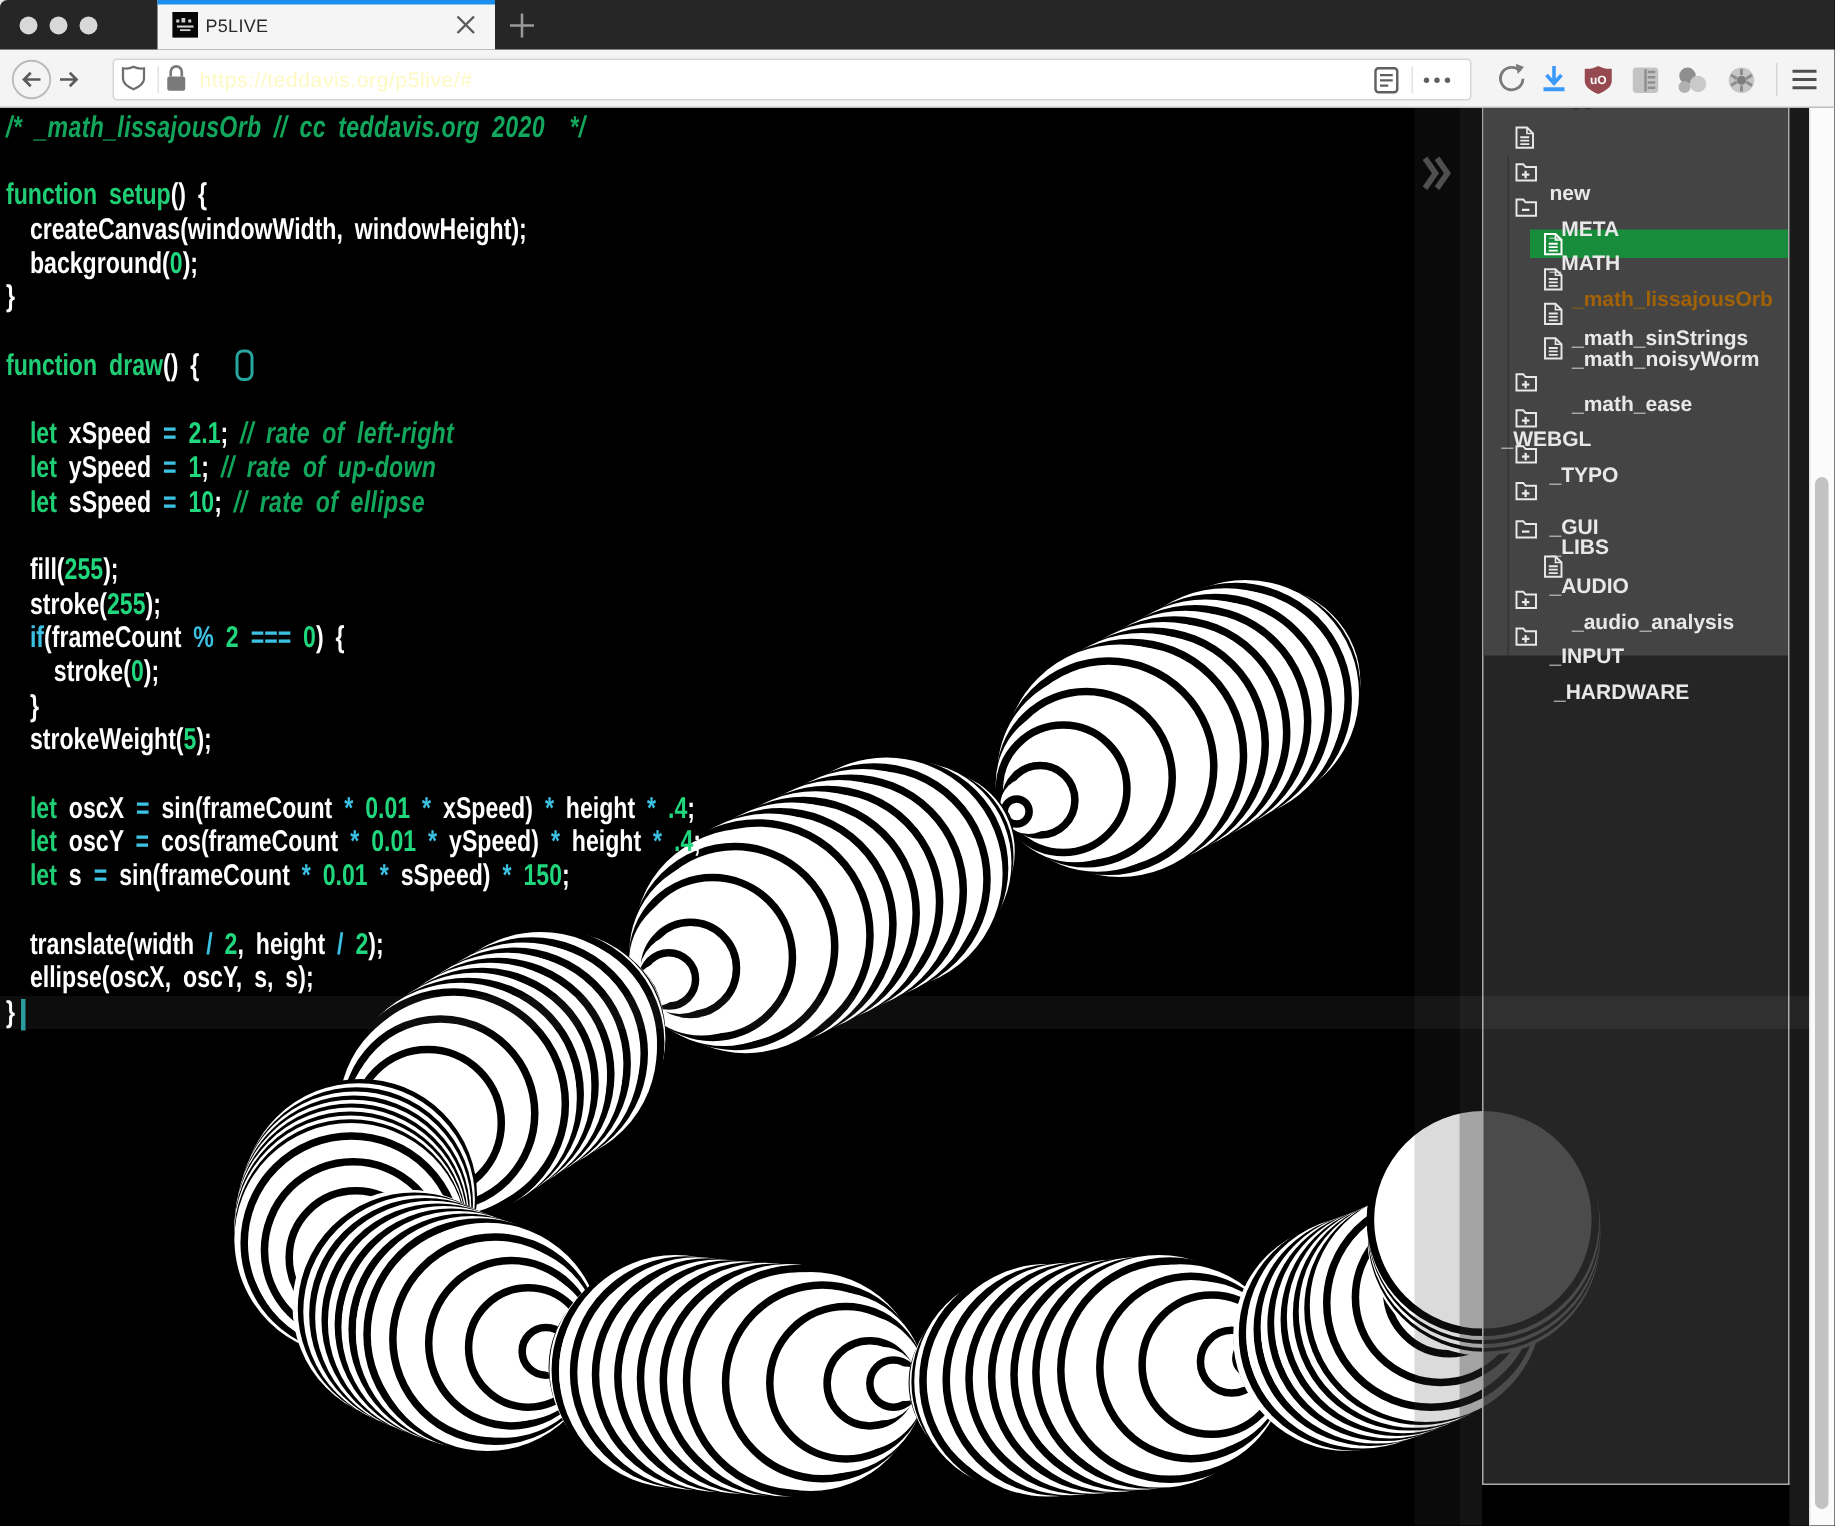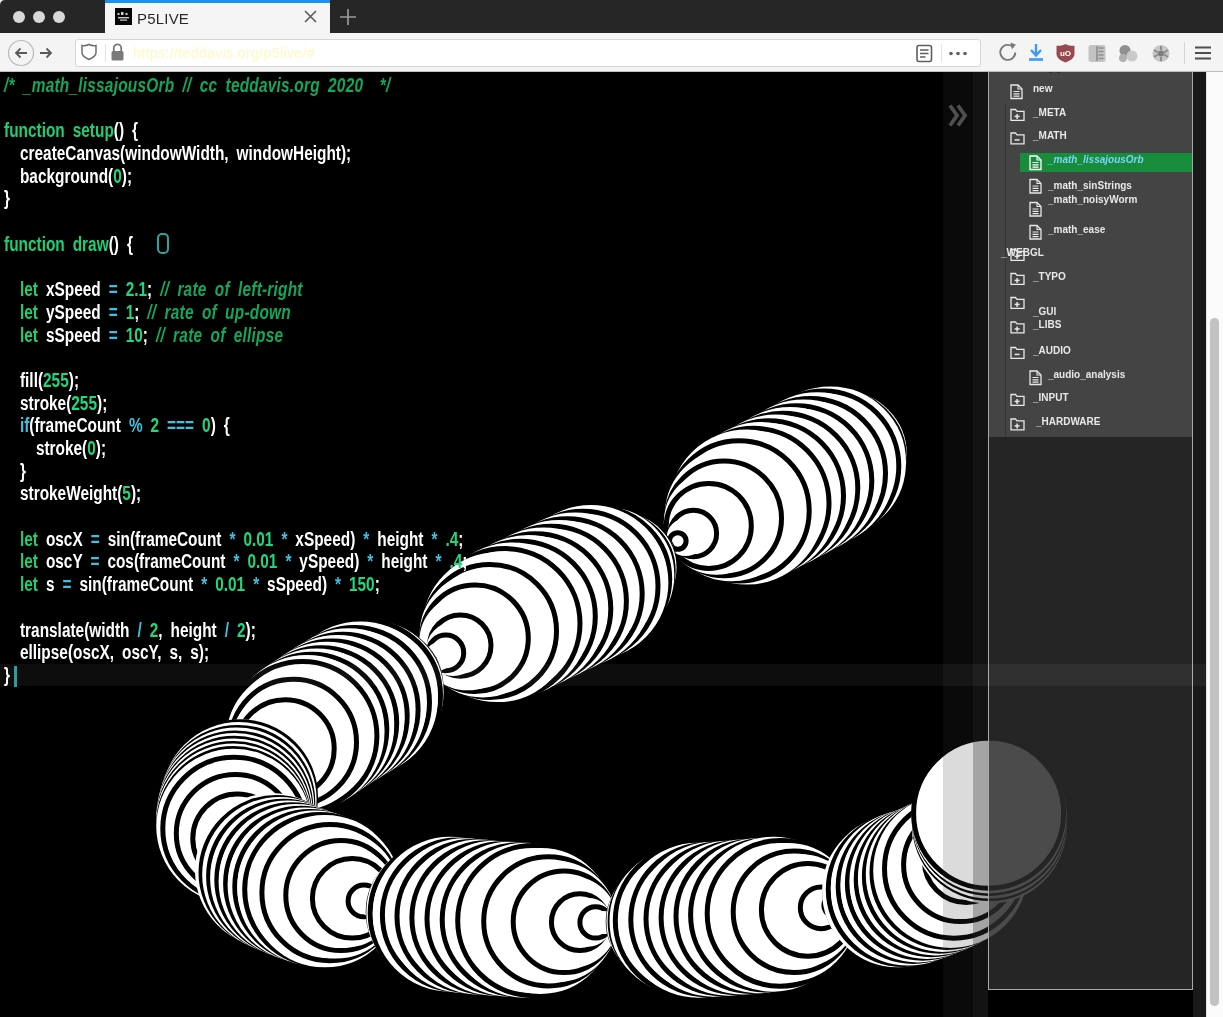--- a/index.html
+++ b/index.html
@@ -13,22 +13,22 @@
 #editor .c { color:#12a75c; font-style:italic; letter-spacing:0.3px; }
 #editor .k { color:#1fce74; }
 #editor .f { color:#1fce74; }
 #editor .n { color:#21d77d; }
 #editor .o { color:#3cc1e2; }
 
 #panel { position:absolute; left:988px; top:72px; width:205px; height:918px;
   background:rgba(44,44,44,0.85); border:1px solid #a9a9a9; border-top:none; }
 #filelist { position:absolute; left:989px; top:72px; width:203px; height:365px;
   background:#444444; }
-.sbt { position:absolute; font-size:10px; font-weight:bold; color:#e8e8e8; white-space:nowrap; }
-.sbt.sel { color:#7dd3fc;font-style:italic; }
+.sbt { position:absolute; font-size:14px; font-weight:bold; color:#e8e8e8; white-space:nowrap;margin-top:37px; }
+.sbt.sel { color:#a16207; }
 #selrow { position:absolute; left:1020px; top:152.5px; width:172px; height:19.0px; background:#178c3a; }
 
 #tabstrip { position:absolute; left:0; top:0; width:1223px; height:33px; background:#262626; border-top-left-radius:5px; }
 #tab { position:absolute; left:105px; top:0; width:225px; height:33px; background:#f5f5f5; border-top:3px solid #1a8fee; }
 #toolbar { position:absolute; left:0; top:33px; width:1223px; height:39px; background:#f5f4f4; border-bottom:1px solid #bfbfbf; }
 #urlbar { position:absolute; left:75px; top:39px; width:906px; height:28px; background:#fff; border:1px solid #d6d6d6; border-radius:3px; }
 .tl { position:absolute; top:10.5px; width:12px; height:12px; border-radius:50%; background:#d8d8d8; }
 </style></head>
 <body>
 <svg class="abs" style="left:0;top:72px" width="1223" height="945" viewBox="0 72 1223 945">
@@ -417,21 +417,21 @@
     </g>
   </svg>
 
 <div class="abs" style="left:0;top:0;width:10px;height:10px;background:#e8e8e8"></div>
 <div id="tabstrip"></div>
 <div id="tab"></div>
 <div class="tl" style="left:13px"></div>
 <div class="tl" style="left:33px"></div>
 <div class="tl" style="left:53px"></div>
 <div class="abs" style="left:115px;top:8px;width:17px;height:17px;background:#0a0a0a"></div>
-<div class="abs" style="left:137px;top:10px;font-size:15px;color:#2a2a2a;letter-spacing:0.2px">P5LIVE</div>
+<div class="abs" style="left:137px;top:10px;font-size:12px;color:#2a2a2a;letter-spacing:0.2px">P5LIVE</div>
 <svg class="abs" style="left:303px;top:9px" width="16" height="16">
     <path d="M2 2 L13 13 M13 2 L2 13" stroke="#5a5a5a" stroke-width="1.6"></path>
   </svg>
 <svg class="abs" style="left:339px;top:8px" width="18" height="18">
     <path d="M9 1 V17 M1 9 H17" stroke="#9a9a9a" stroke-width="1.7"></path>
   </svg>
 <div id="toolbar"></div>
 <div id="urlbar"></div>
 <div class="abs" style="left:133px;top:45px;font-size:14px;color:#fef9c3;letter-spacing:0.4px">https://teddavis.org/p5live/#</div>
 <svg class="abs" style="left:0;top:33px" width="1223" height="39">

